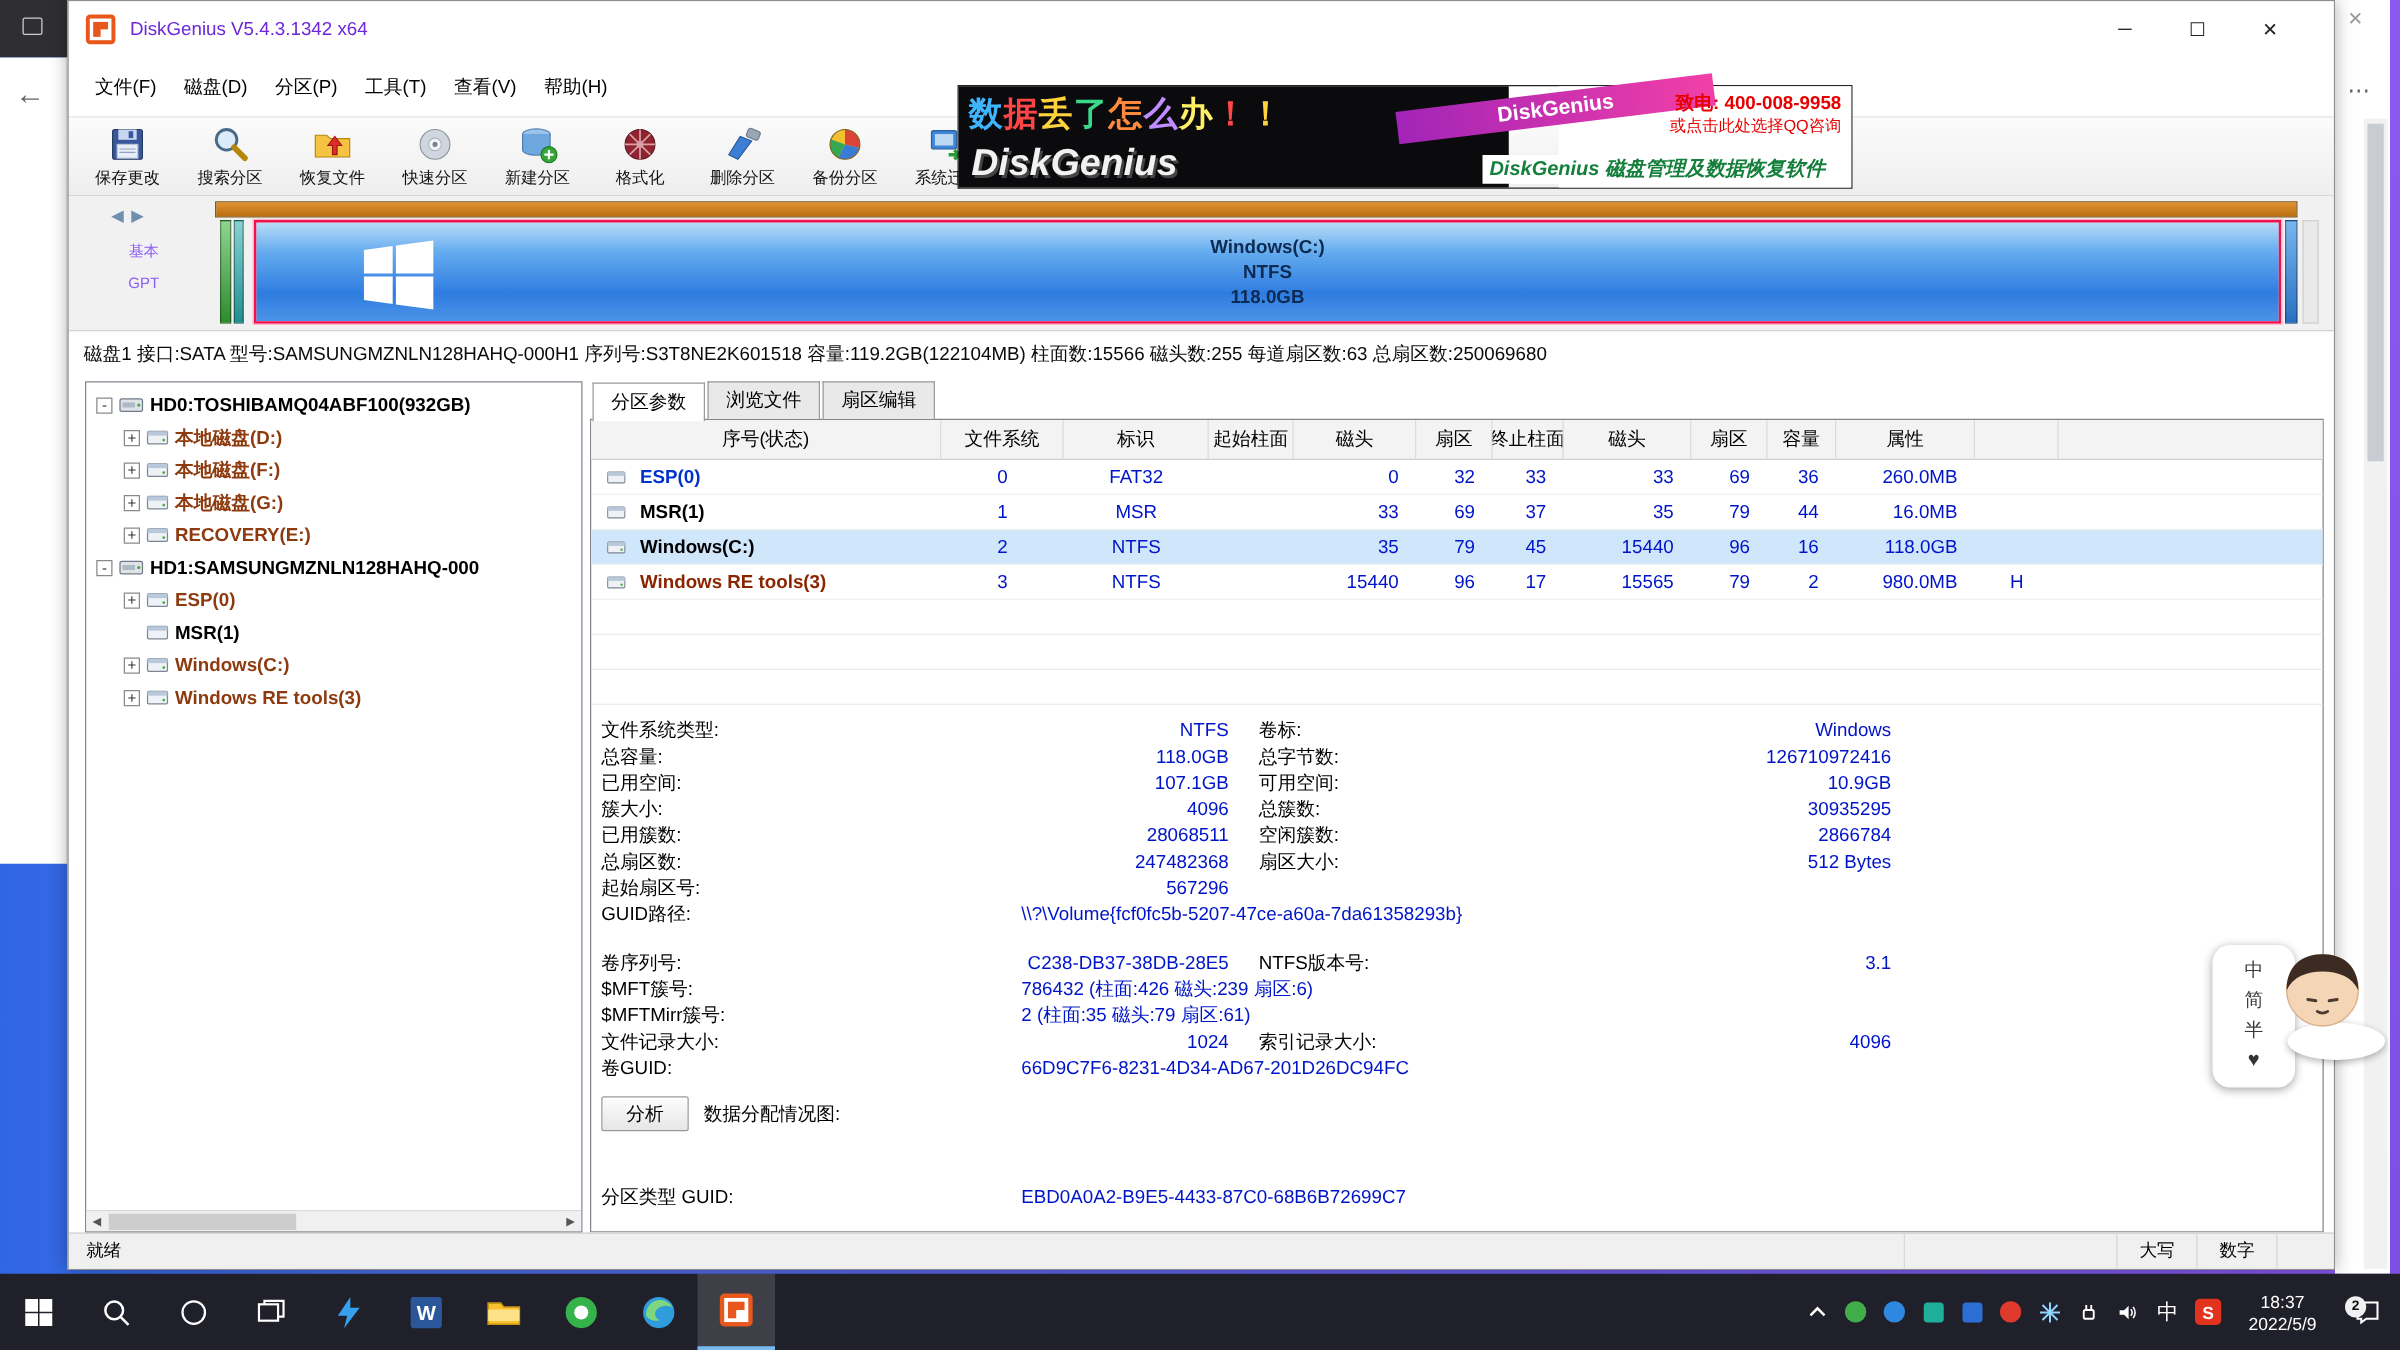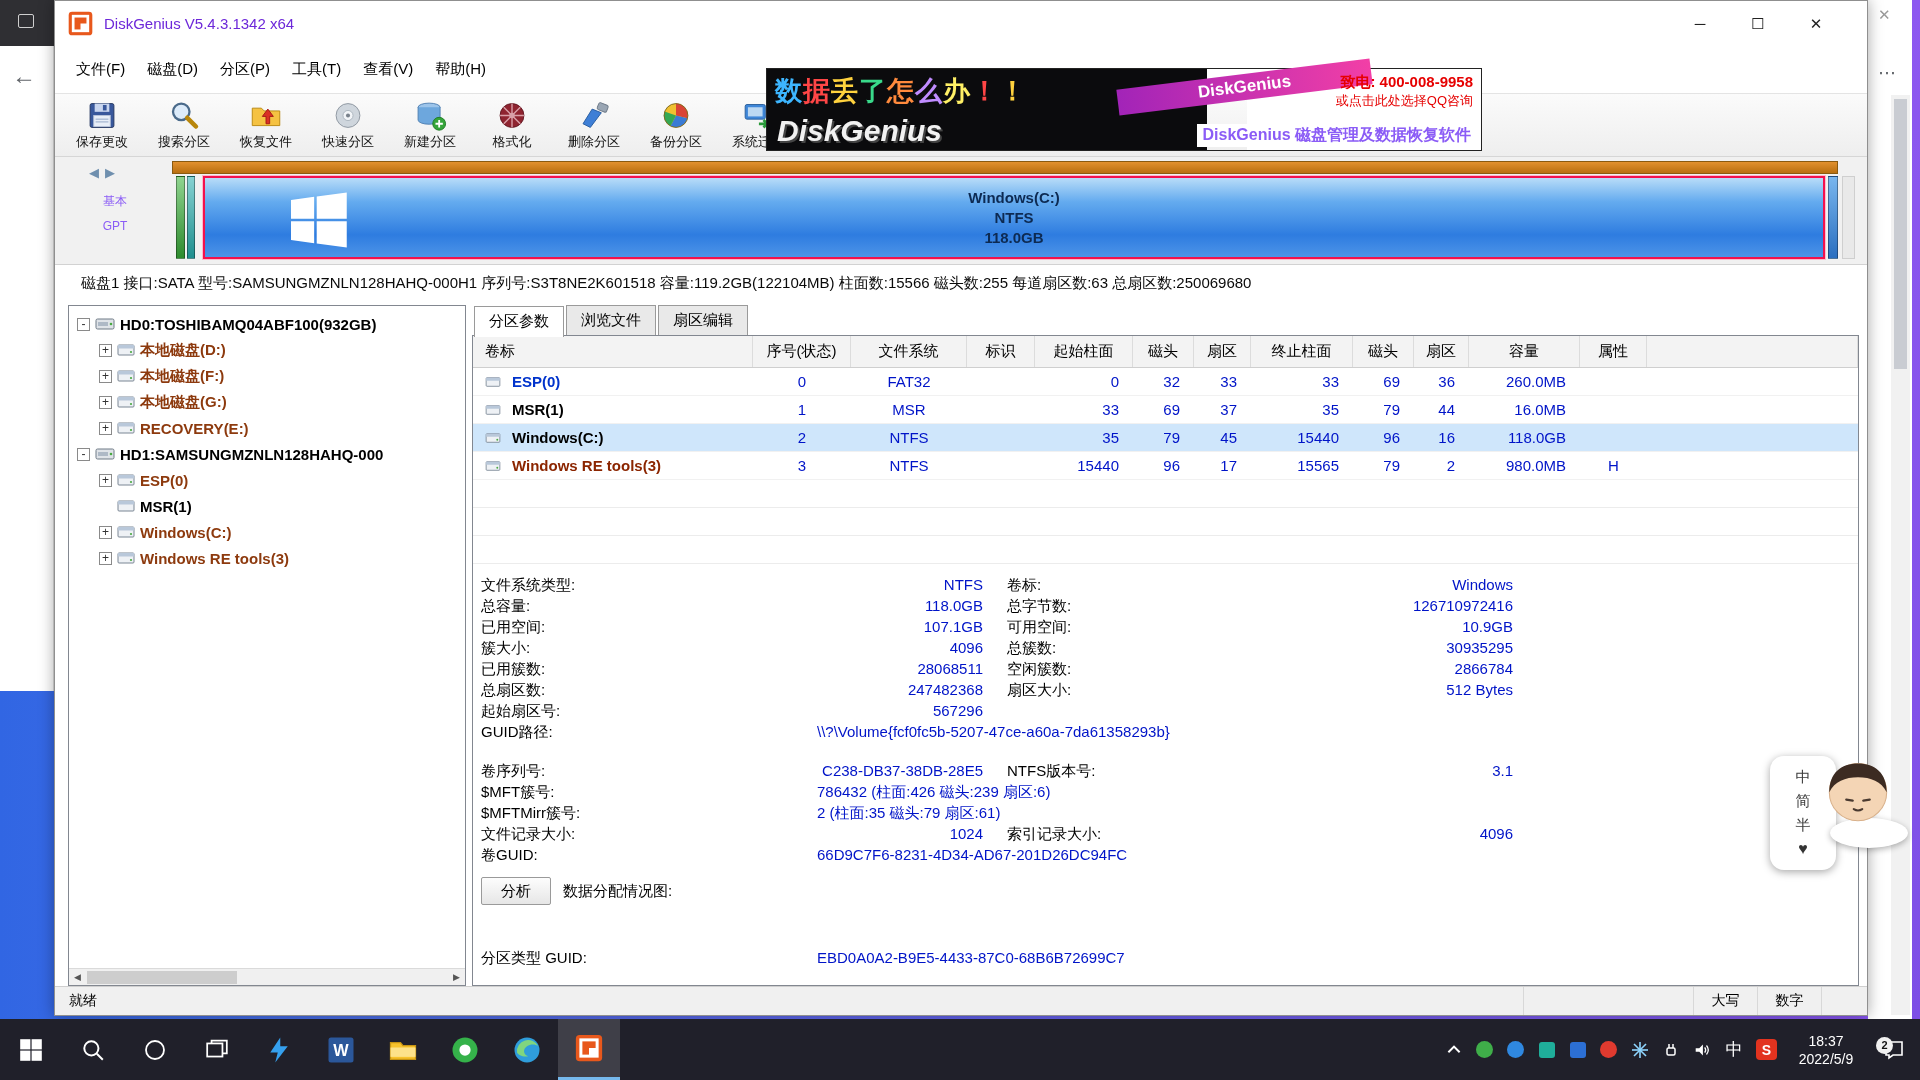--- a/index.html
+++ b/index.html
@@ -54,22 +54,22 @@
   .hc4{color:#ff8a3d}.hc5{color:#c08cff}.hc6{color:#fff066}.hc7{color:#ff4646}.hc8{color:#ffd23e}
   .ad-brand { position:absolute; left:10px; bottom:2px; font-size:30px; font-weight:bold; color:#f2f2f2;
     text-shadow:2px 2px 0 #444; font-style:italic; }
   .ad-right { flex:1; background:#ffffff; position:relative; }
   .ad-ribbon2 { position:absolute; left:-130px; top:5px; width:255px; height:26px;
     background:linear-gradient(90deg,#a224b8,#f23fa6); transform:rotate(-7deg);
     color:#fff; font-weight:bold; font-size:17px; display:flex; align-items:center; justify-content:center; }
   .ad-phone { position:absolute; right:8px; top:4px; text-align:right; color:#e60000; }
   .ad-phone-l1 { font-size:15px; font-weight:bold; }
   .ad-phone-l2 { font-size:13px; }
-  .ad-tagline { position:absolute; right:4px; bottom:3px; background:#fff; padding:1px 6px;
-    font-size:16px; font-weight:bold; color:#8b5cf6; white-space:nowrap; }
+  .ad-tagline { position:absolute; right:15px; bottom:3px; background:#fff; padding:1px 6px;
+    font-size:16px; font-weight:bold; color:#15803d; white-space:nowrap;font-style:italic; }
 
   
   .partition-panel { height:108px; background:#f1f1f1; position:relative;
     border-bottom:1px solid #d2d2d2; flex-shrink:0; }
   .pp-nav { position:absolute; left:34px; top:8px; font-size:13px; color:#6f8fae; letter-spacing:6px; }
   .pp-disk-label { position:absolute; left:12px; top:32px; width:96px; text-align:center;
     font-size:12px; color:#8b5cf6; line-height:25px; }
   .pp-orange { position:absolute; left:117px; top:4px; width:1666px; height:13px;
     background:linear-gradient(#e2912f,#b96f10); border:1px solid #8a5a10; }
   .pp-row { position:absolute; left:117px; top:19px; width:1666px; height:83px; }
@@ -79,21 +79,21 @@
   .ps-right { left:1656px; width:10px; background:linear-gradient(180deg,#79b6ee,#2a6fc0); }
   .pp-main { position:absolute; left:31px; top:0; width:1622px; height:83px;
     border:2px solid #f3114d; outline:1px solid #ffb9cc;
     background:linear-gradient(180deg,#b8dcf8 0%,#64abef 30%,#2e7ce0 72%,#4d94e8 100%);
     display:flex; align-items:center; justify-content:center; }
   .pp-winlogo { position:absolute; left:86px; top:14px; width:56px; height:56px; }
   .pp-text { text-align:center; color:#0d2a52; font-size:15px; font-weight:bold; line-height:20px; }
   .pp-scrollbar { position:absolute; left:1787px; top:19px; width:13px; height:83px;
     background:#e9e9e9; border:1px solid #cfcfcf; }
 
-  .disk-info { height:36px; display:flex; align-items:center; padding-left:26px;
+  .disk-info { height:36px; display:flex; align-items:center; padding-left:12px;
     font-size:15px; color:#0a0a0a; background:#fff; flex-shrink:0; white-space:nowrap; }
 
   
   .main { flex:1; display:flex; padding:4px 8px 0 13px; gap:6px; background:#fff; min-height:0; }
 
   .tree-panel { width:398px; border:1px solid #828790; background:#fff; position:relative;
     flex-shrink:0; overflow:hidden; }
   .tree-items { padding-top:5px; }
   .tree-row { height:26px; display:flex; align-items:center; font-size:15px; font-weight:bold; white-space:nowrap; }
   .lvl0 { padding-left:8px; } .lvl1 { padding-left:30px; }
@@ -478,21 +478,20 @@
 
       <div class="right-panel">
         <div class="tabs">
           <div class="tab active">分区参数</div>
           <div class="tab">浏览文件</div>
           <div class="tab">扇区编辑</div>
         </div>
         <div class="panel-body">
 
           <div class="thead">
-            <div class="th first">卷标</div>
             <div class="th">序号(状态)</div>
             <div class="th">文件系统</div>
             <div class="th">标识</div>
             <div class="th">起始柱面</div>
             <div class="th">磁头</div>
             <div class="th">扇区</div>
             <div class="th">终止柱面</div>
             <div class="th">磁头</div>
             <div class="th">扇区</div>
             <div class="th">容量</div>

